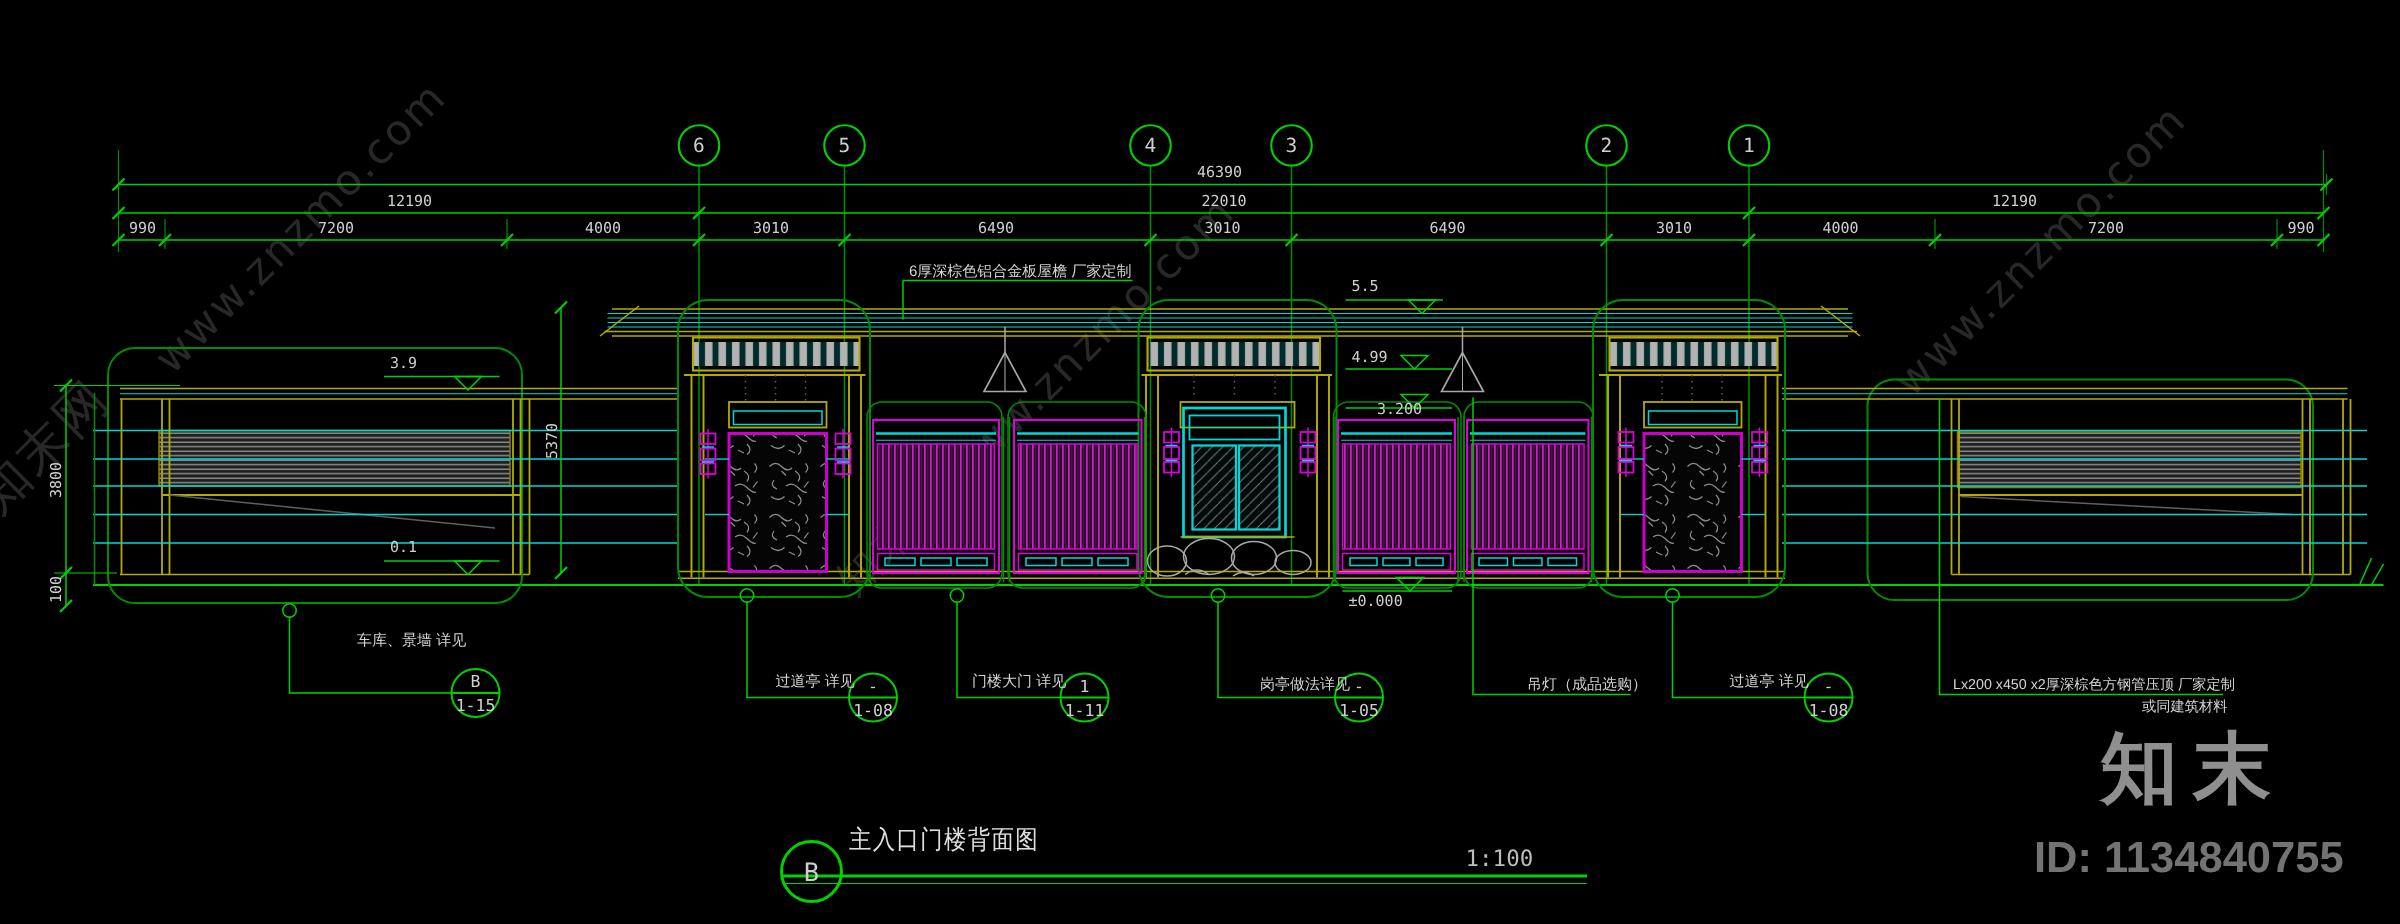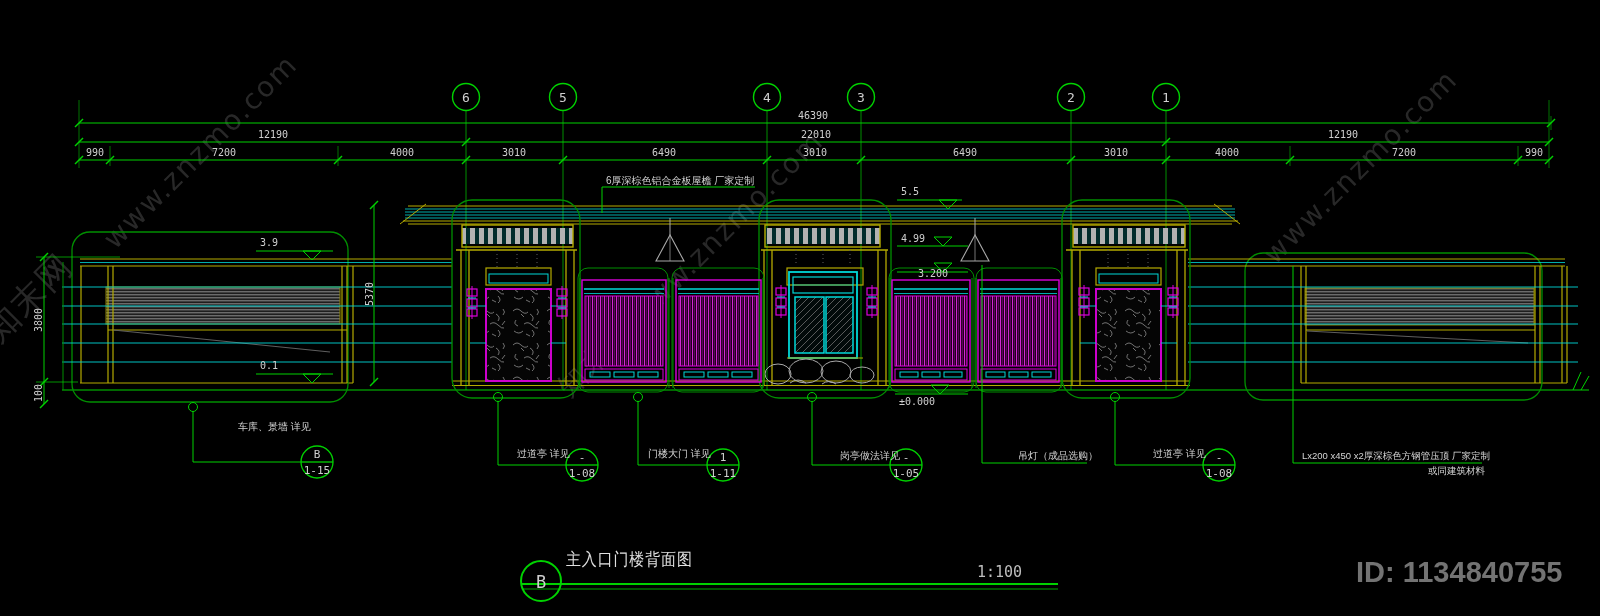--- a/index.html
+++ b/index.html
@@ -489,14 +489,15 @@
   <span class="t ctr" style="left:888px;top:467px;width:36px;font-size:11px;">1-05</span>
 
   <span class="t cn" style="left:1153px;top:447px;">过道亭 详见</span>
   <span class="t ctr" style="left:1204px;top:451px;width:30px;font-size:11px;">-</span>
   <span class="t ctr" style="left:1201px;top:467px;width:36px;font-size:11px;">1-08</span>
 
   <span class="t ctr" style="left:531px;top:572px;width:20px;font-size:17px;color:#cfcfcf;">B</span>
   <span class="title-text" style="left:566px;top:548px;">主入口门楼背面图</span>
   <span class="t" style="left:977px;top:563px;font-size:15px;color:#bdbdbd;">1:100</span>
 
+  <span class="brand-logo" style="left:1400px;top:478px;">知末</span>
   <span class="brand-id" style="left:1356px;top:556px;">ID: 1134840755</span>
 </div>
 
 </body></html>

